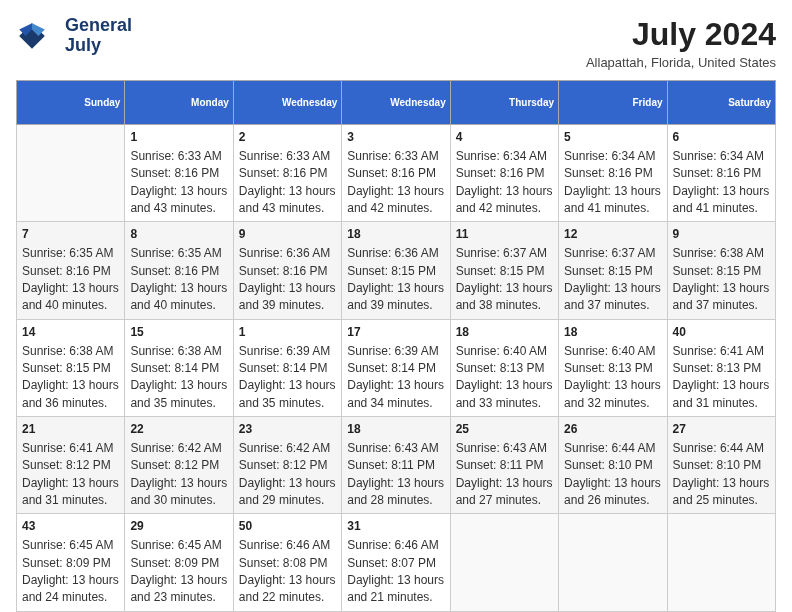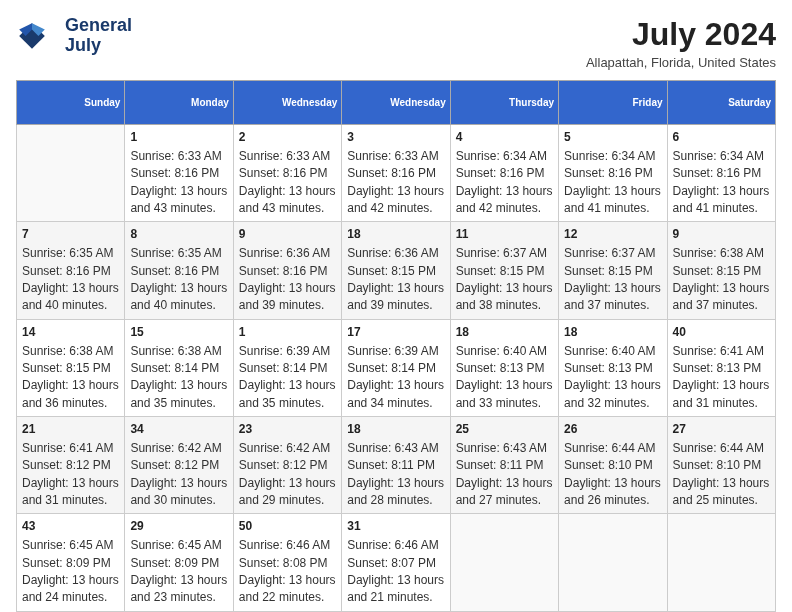--- a/index.html
+++ b/index.html
@@ -213,21 +213,21 @@
           <span class="day-number">40</span>
           <div class="day-info">Sunrise: 6:41 AM<br>Sunset: 8:13 PM<br>Daylight: 13 hours<br>and 31 minutes.</div>
         </td>
       </tr>
       <tr class="week-row">
         <td>
           <span class="day-number">21</span>
           <div class="day-info">Sunrise: 6:41 AM<br>Sunset: 8:12 PM<br>Daylight: 13 hours<br>and 31 minutes.</div>
         </td>
         <td>
-          <span class="day-number">34</span>
+          <span class="day-number">22</span>
           <div class="day-info">Sunrise: 6:42 AM<br>Sunset: 8:12 PM<br>Daylight: 13 hours<br>and 30 minutes.</div>
         </td>
         <td>
           <span class="day-number">23</span>
           <div class="day-info">Sunrise: 6:42 AM<br>Sunset: 8:12 PM<br>Daylight: 13 hours<br>and 29 minutes.</div>
         </td>
         <td>
           <span class="day-number">18</span>
           <div class="day-info">Sunrise: 6:43 AM<br>Sunset: 8:11 PM<br>Daylight: 13 hours<br>and 28 minutes.</div>
         </td>

